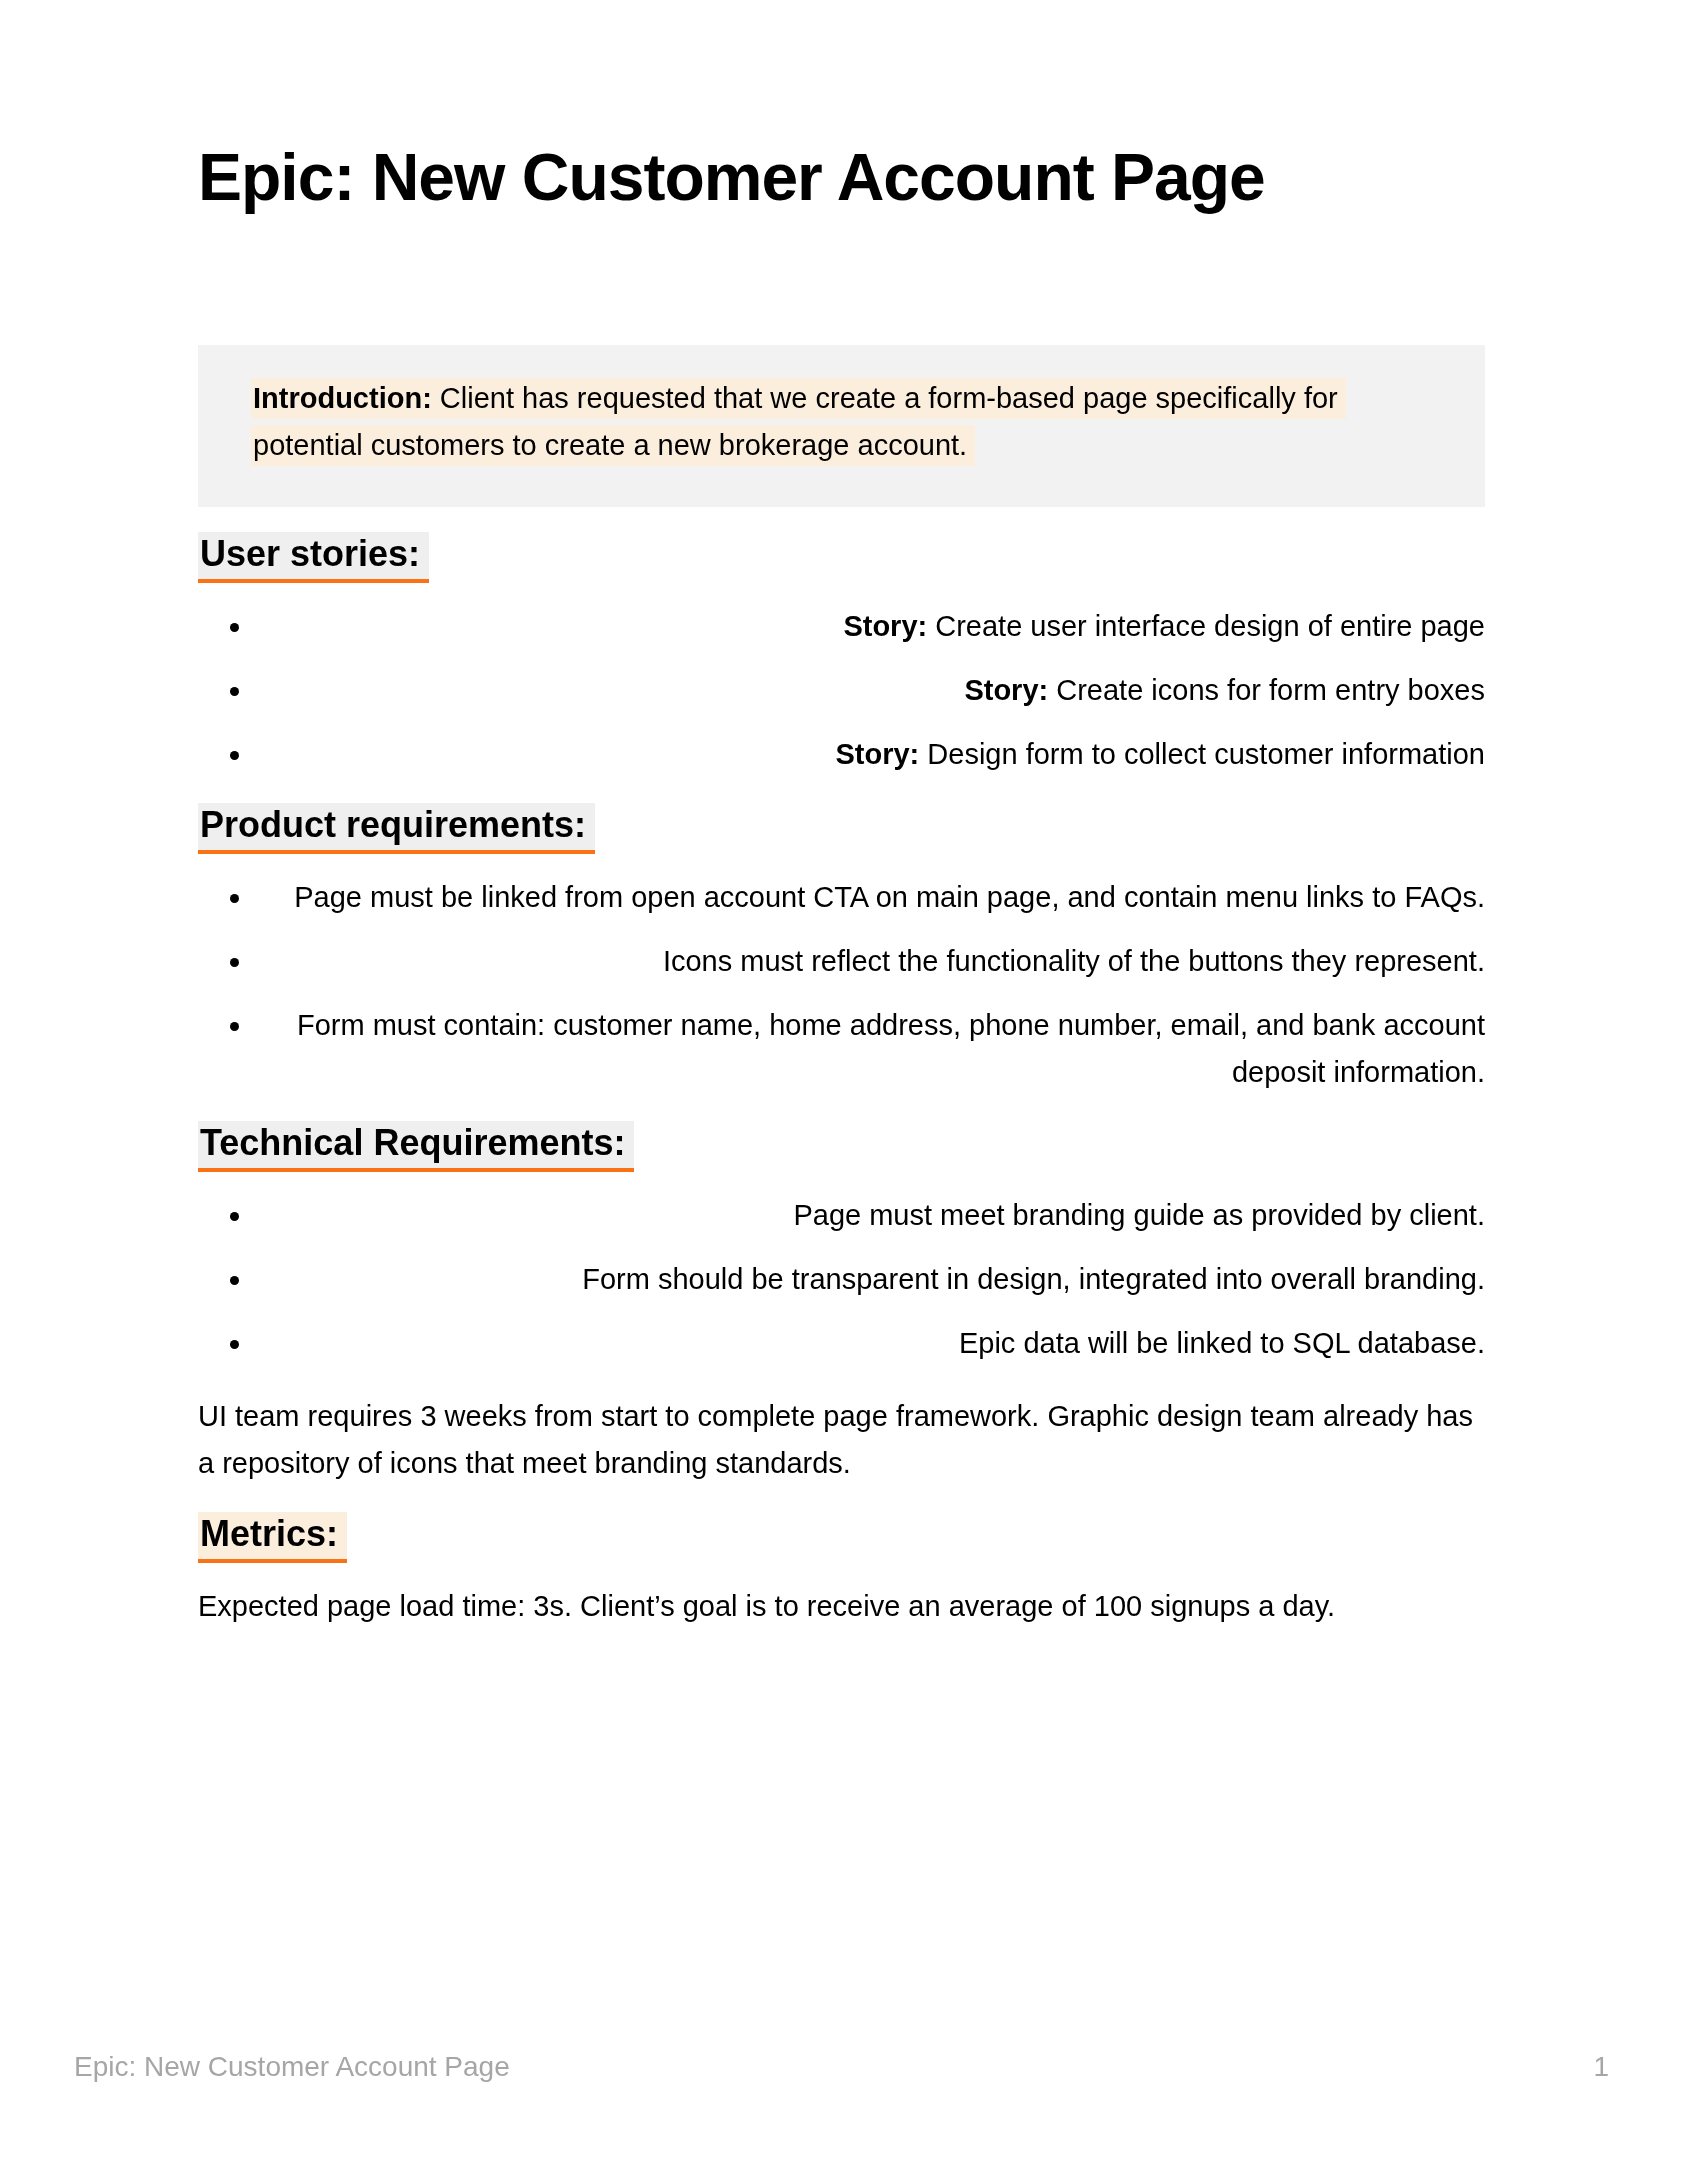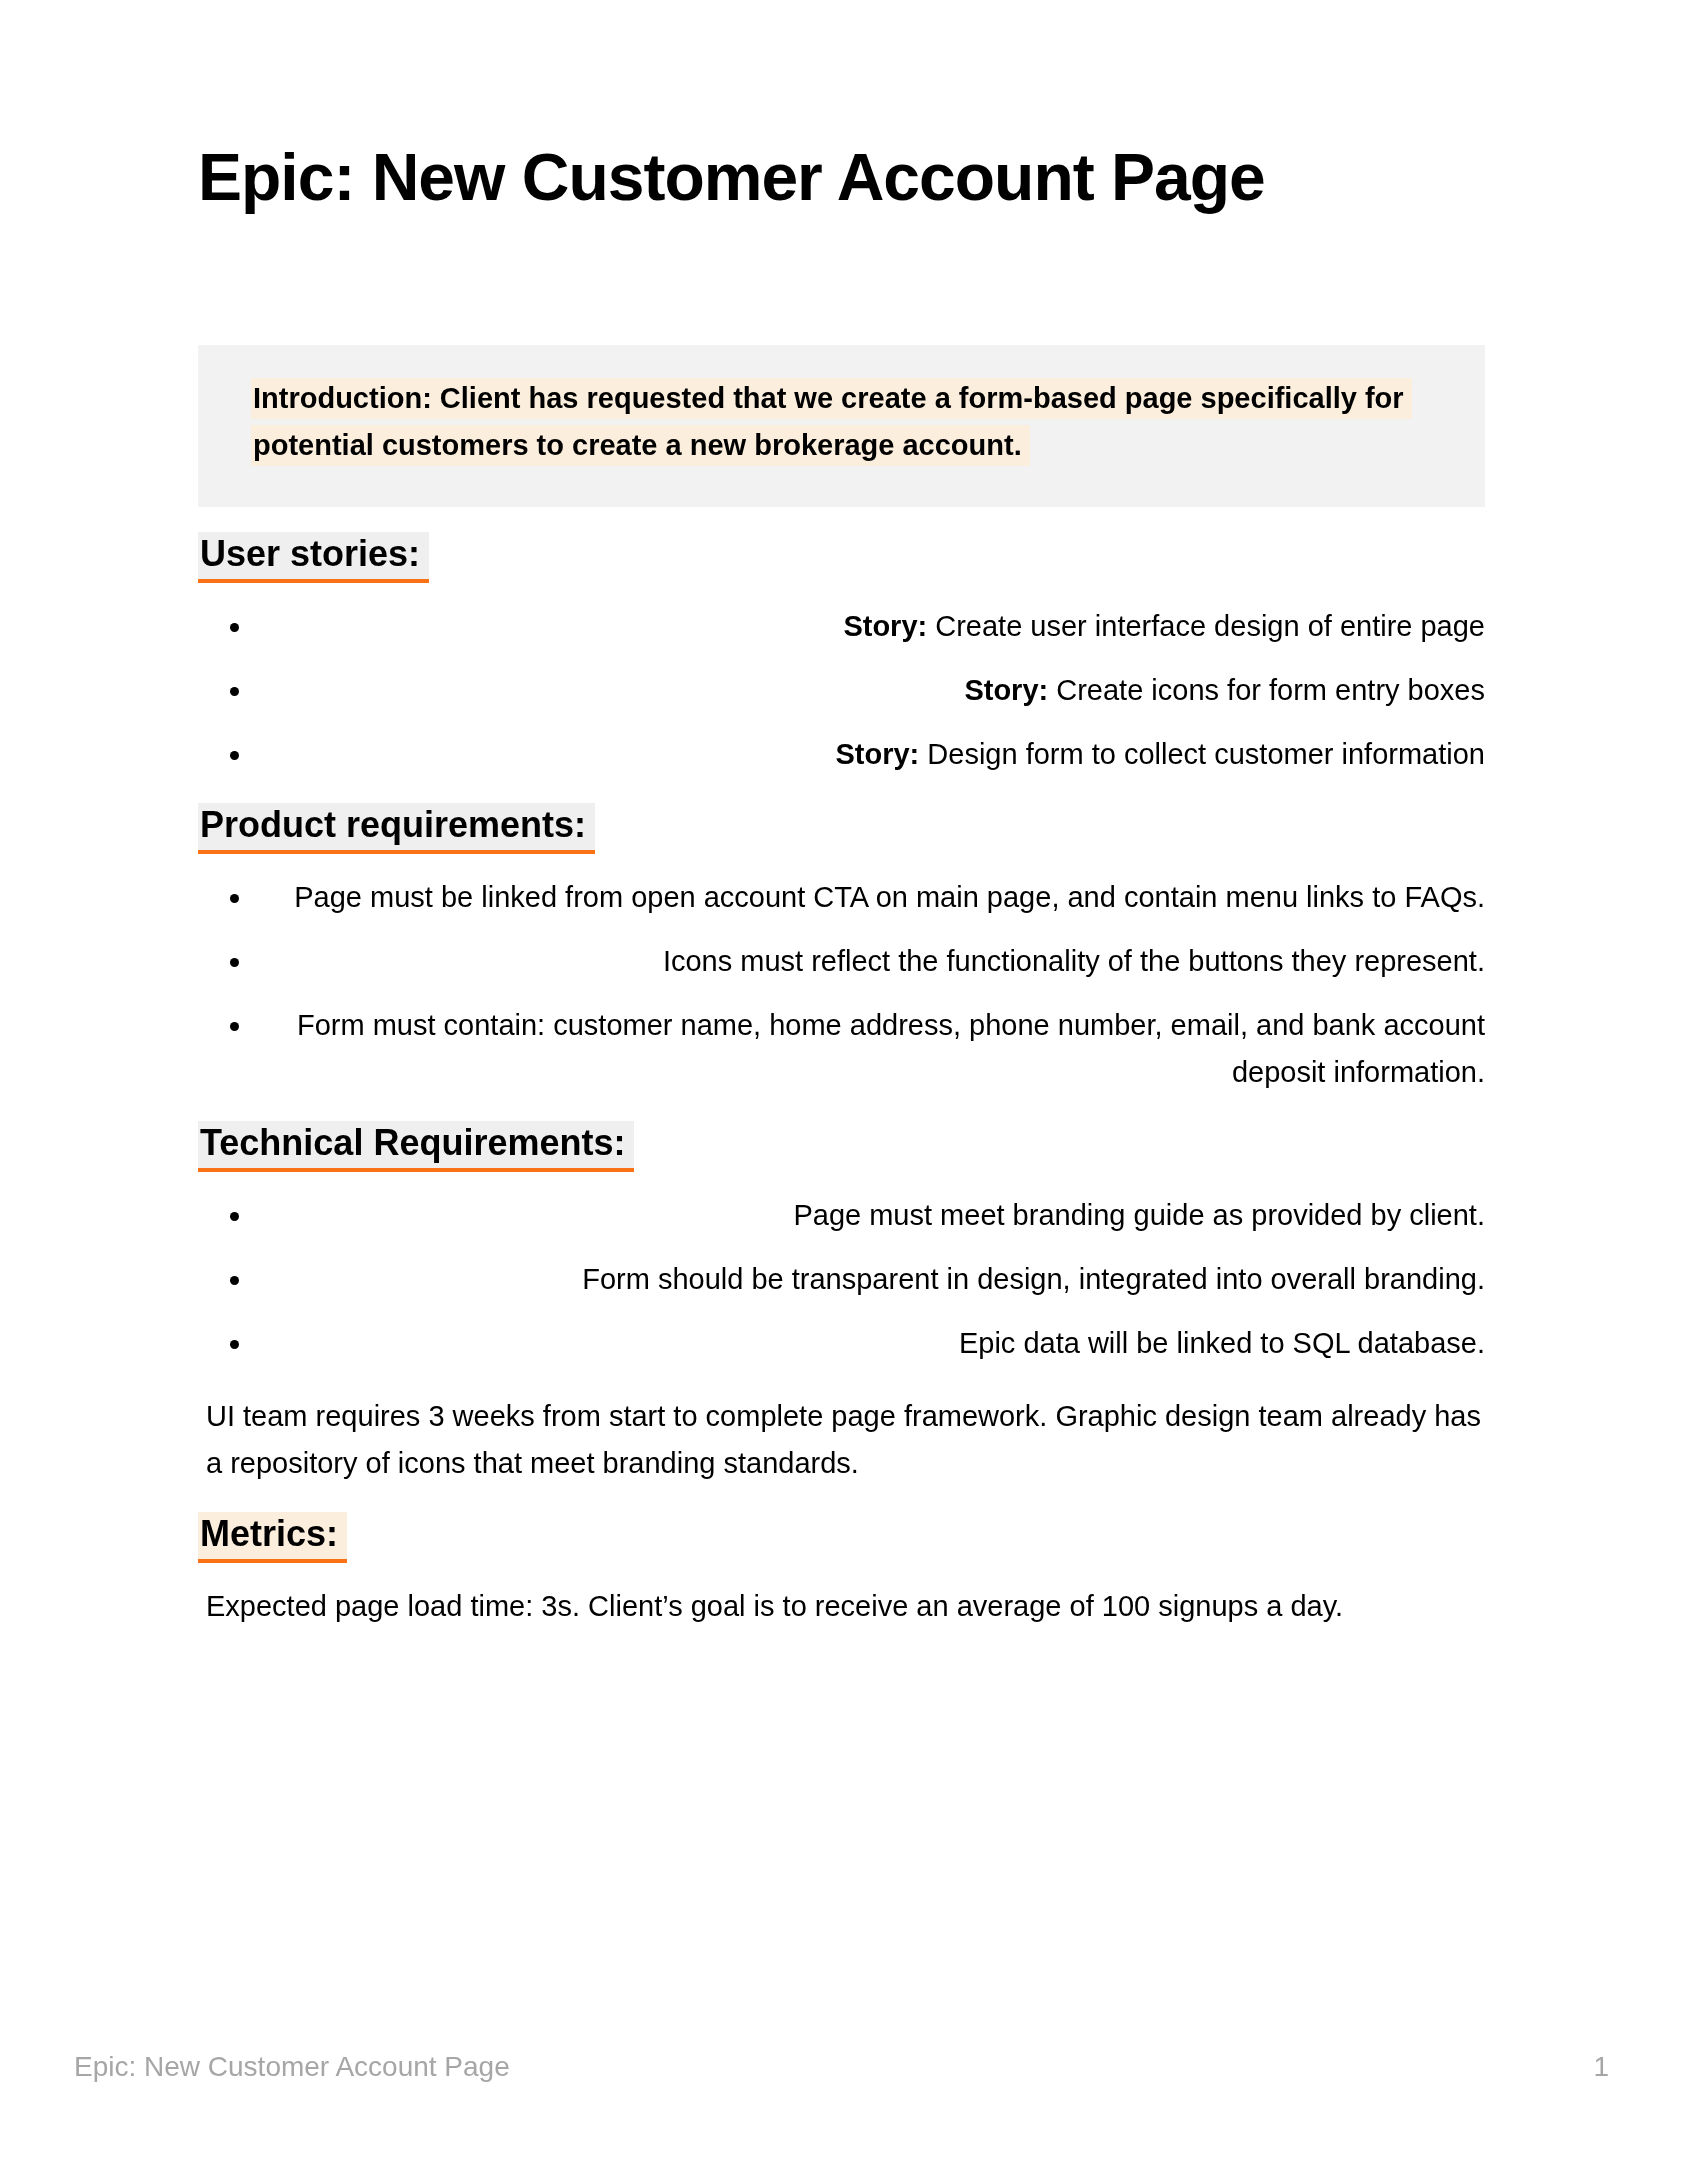--- a/index.html
+++ b/index.html
@@ -30,21 +30,20 @@
   .callout p {
     margin: 0;
     font-size: 29px;
     line-height: 47px;
   }
   .hl-cream {
     background: #fbeedd;
     padding: 4px 8px 5px 2px;
     -webkit-box-decoration-break: clone;
     box-decoration-break: clone;
-    font-weight: bold;
   }
   h2.sec-heading {
     margin: 24px 0 0 0;
     font-size: 36px;
     line-height: 46px;
     font-weight: bold;
     color: #000000;
   }
   .h-label {
     border-bottom: 4px solid #f97316;
@@ -58,21 +57,21 @@
     list-style: disc outside;
     text-align: right;
   }
   ul.sec-list li {
     font-size: 29px;
     line-height: 47px;
     margin-bottom: 17px;
     color: #000000;
   }
   p.body-para {
-    margin: 26px 0 0 8px;
+    margin: 26px 0 0 0;
     font-size: 29px;
     line-height: 47px;
     color: #000000;
   }
   .footer {
     position: absolute;
     top: 2051px;
     left: 0;
     width: 1683px;
     box-sizing: border-box;

